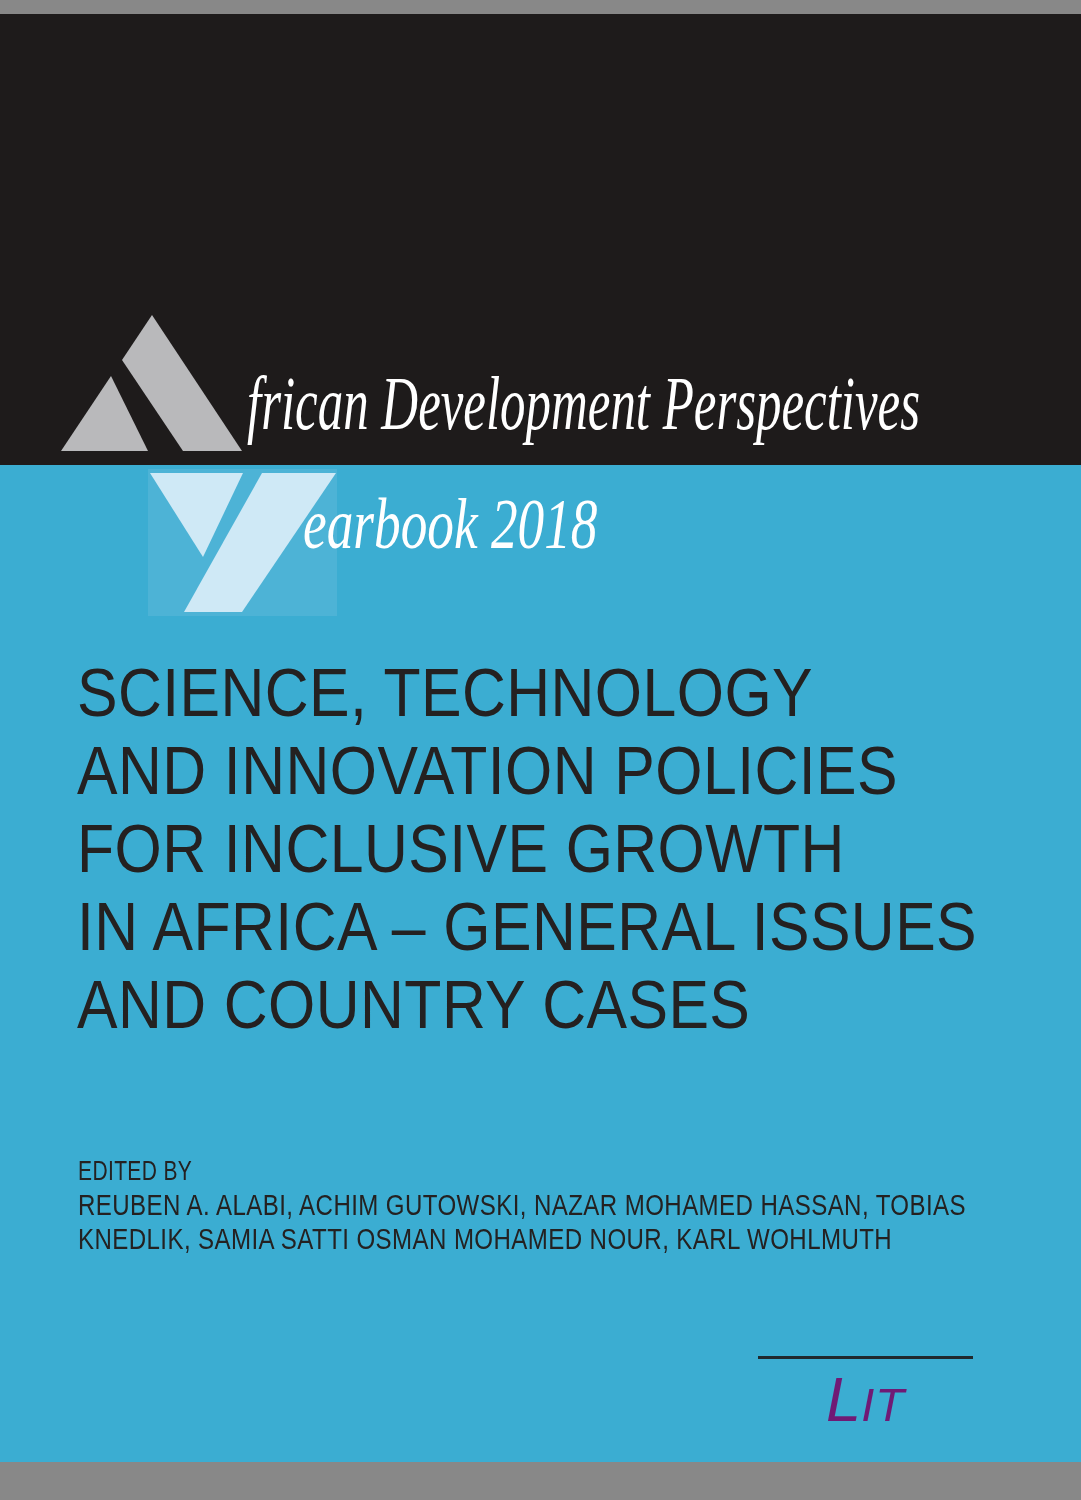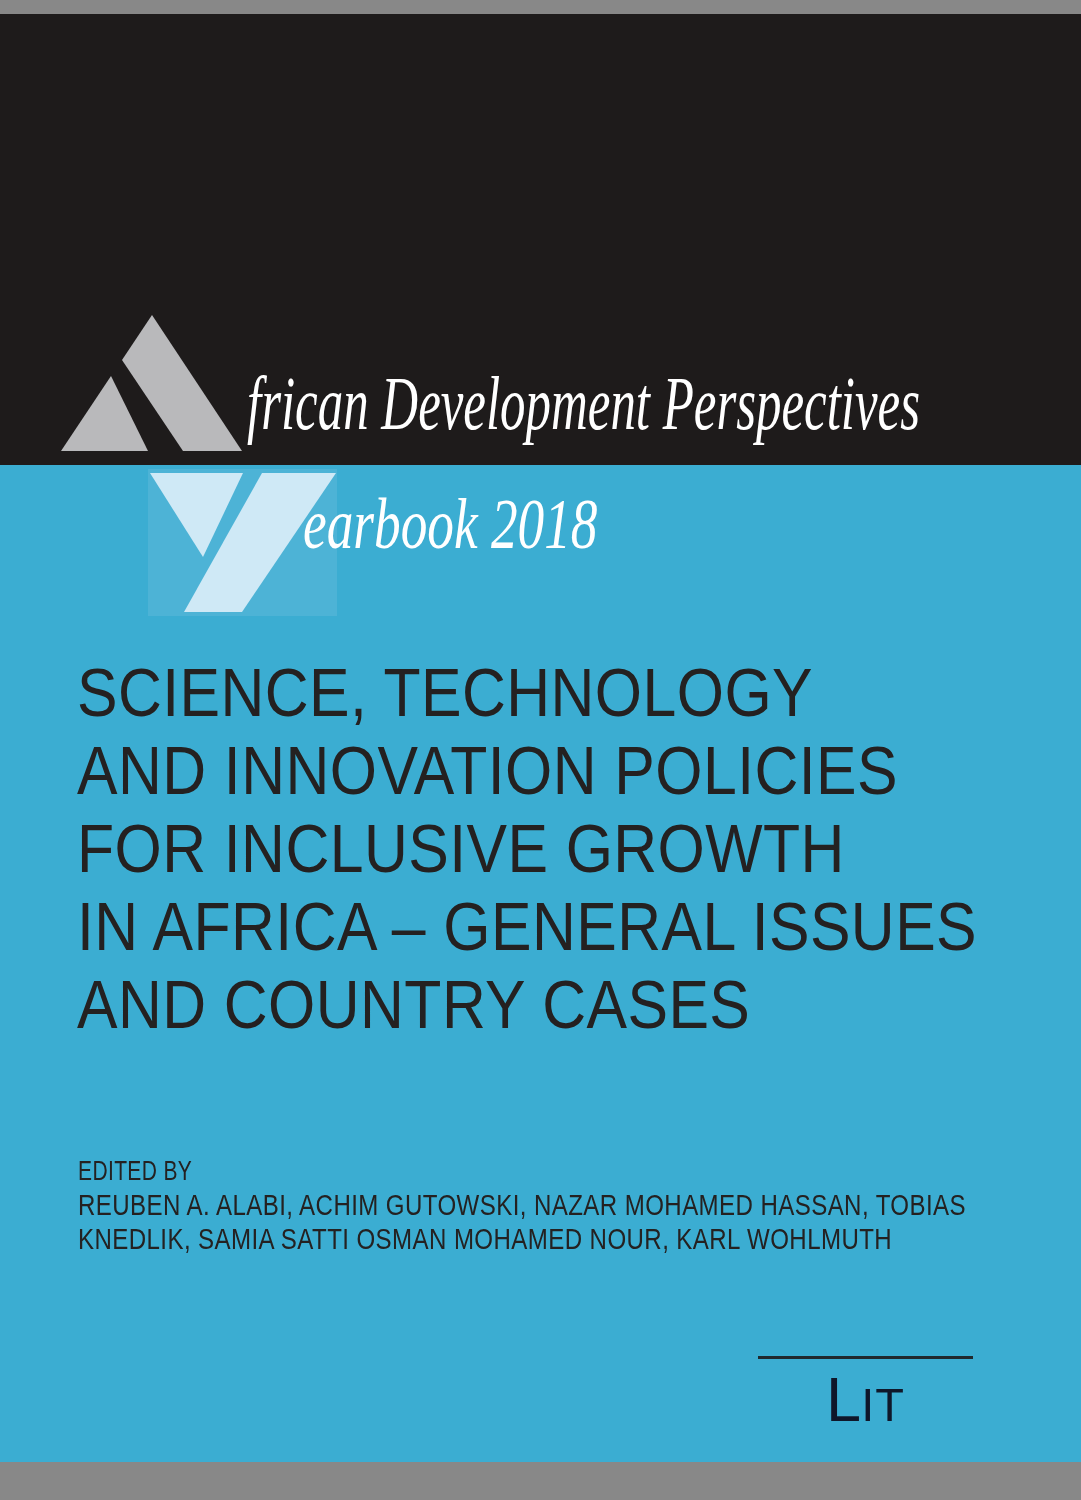--- a/index.html
+++ b/index.html
@@ -126,17 +126,17 @@
     <div class="line">AND COUNTRY CASES</div>
   </div>
 
   <div class="editors" style="color: rgb(36, 33, 33);">
     <div class="label">EDITED BY</div>
     <div class="names">REUBEN A. ALABI, ACHIM GUTOWSKI, NAZAR MOHAMED HASSAN, TOBIAS</div>
     <div class="names">KNEDLIK, SAMIA SATTI OSMAN MOHAMED NOUR, KARL WOHLMUTH</div>
   </div>
 
   <div class="pub-rule" style="background: rgb(32, 41, 46);"></div>
-  <div class="lit-logo" style="color: #0f172a;">
+  <div class="lit-logo" style="color: #701a75; font-style: italic;">
     <span class="big">L</span><span class="small">IT</span>
   </div>
 
 </div>
 
 </body></html>

